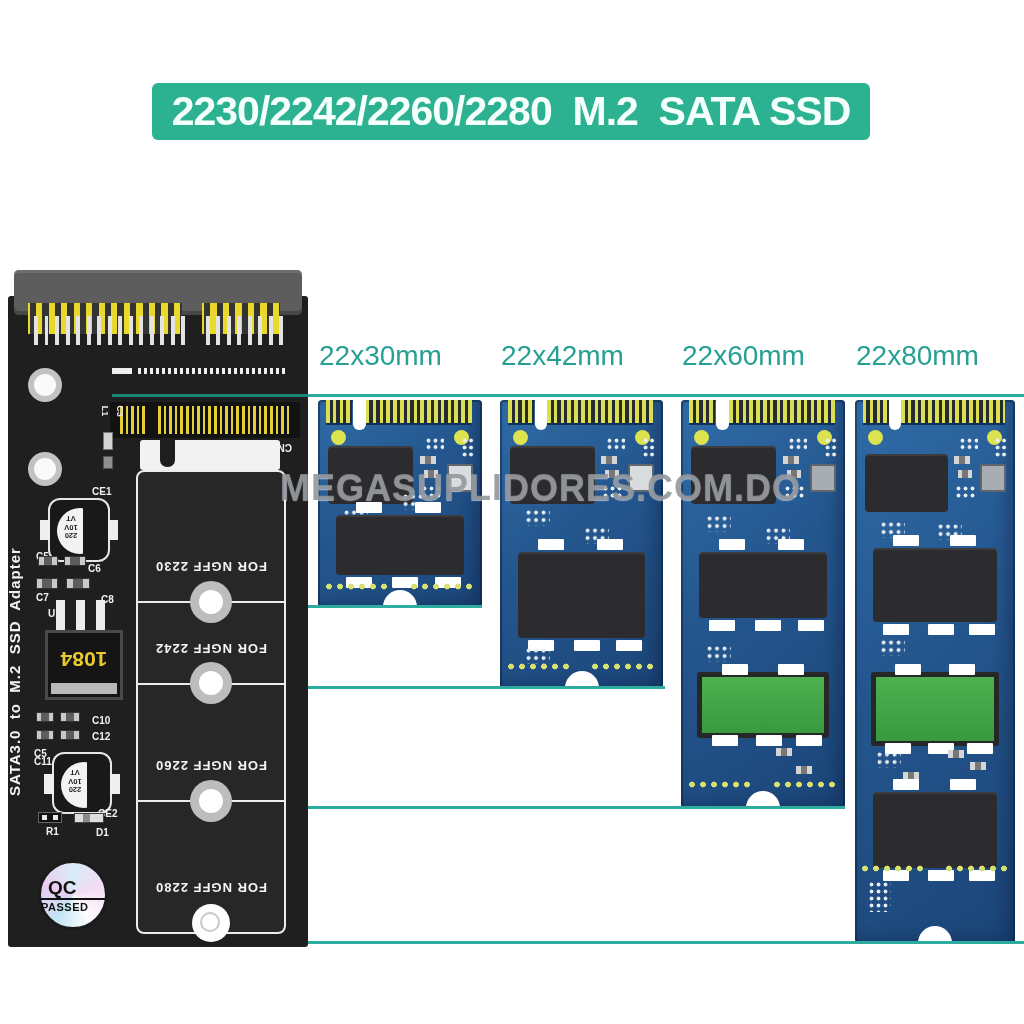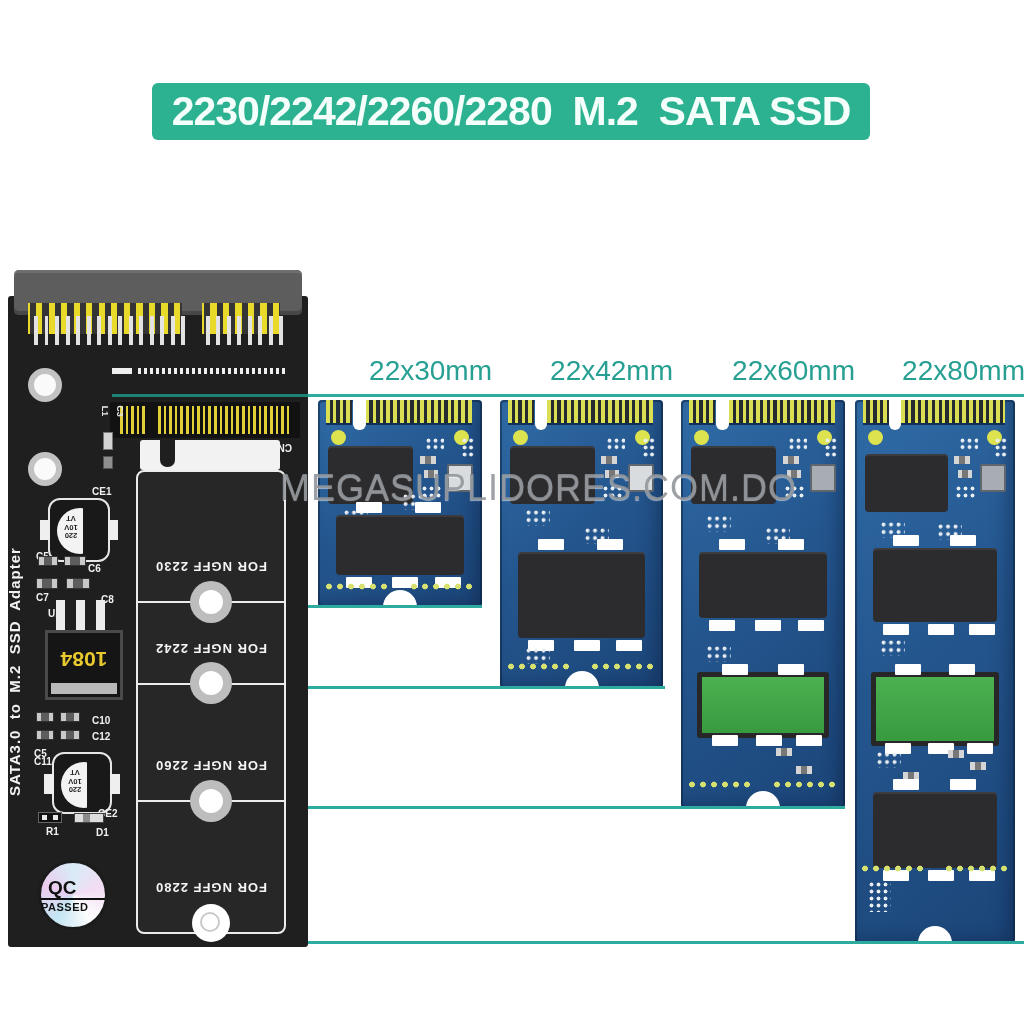--- a/index.html
+++ b/index.html
@@ -6,21 +6,21 @@
   .stage{position:relative;width:1024px;height:1024px;background:#ffffff;overflow:hidden;
          font-family:"Liberation Sans", sans-serif;border-radius:15px;}
   .abs{position:absolute;}
 
   
   .banner{position:absolute;left:152px;top:83px;width:718px;height:57px;background:#2cb291;
           border-radius:6px;color:#f4fffb;font-size:41px;font-weight:600;line-height:57px;
           text-align:center;white-space:pre;letter-spacing:-1px;}
 
   
-  .watermark{position:absolute;left:280px;top:467px;z-index:30;font-size:36px;font-weight:400;
+  .watermark{position:absolute;left:280px;top:467px;z-index:30;font-size:36px;font-weight:700;
              color:rgba(140,145,150,0.85);letter-spacing:1px;text-shadow:0 1px 1px rgba(255,255,255,.55);}
 
   
   .line{position:absolute;height:3px;background:#2cab9e;z-index:3;}
   .line-top-board{left:112px;top:394px;width:196px;background:#1b8474;}
   .line-top{left:308px;top:394px;width:716px;z-index:1;}
   .line-2230{left:308px;top:605px;width:174px;}
   .line-2242{left:308px;top:686px;width:357px;}
   .line-2260{left:308px;top:806px;width:537px;}
   .line-2280{left:308px;top:941px;width:716px;}
@@ -122,21 +122,21 @@
   .vlabel{left:-2px;top:180px;height:392px;width:26px;color:#f2f2f2;font-size:15px;font-weight:bold;
           writing-mode:vertical-rl;transform:rotate(180deg);text-align:center;letter-spacing:1px;white-space:pre;}
 
   .qc{left:30px;top:564px;width:70px;height:70px;border-radius:50%;border:3px solid #1b1b1b;box-sizing:border-box;
       background:conic-gradient(#d8ecf7,#f2dcf4,#fdfdfd,#c3e5f3,#ecccf0,#d8ecf7);
       display:flex;flex-direction:column;justify-content:center;z-index:4;}
   .qc .t1{font-size:19px;font-weight:bold;color:#111;border-bottom:2px solid #111;line-height:1;padding:0 7px 1px;}
   .qc .t2{font-size:11px;font-weight:bold;color:#111;letter-spacing:.5px;margin-top:1px;}
 
   
-  .size-label{position:absolute;top:355px;height:36px;font-size:28px;color:#27a093;text-align:right;z-index:2;}
+  .size-label{position:absolute;top:340px;height:36px;font-size:28px;color:#27a093;text-align:left;z-index:2;margin-left:11px;}
   .sl1{left:308px;width:184px;} .sl2{left:490px;width:183px;} .sl3{left:671px;width:184px;} .sl4{left:845px;width:180px;}
 
   
   .ssd{position:absolute;top:400px;z-index:2;border-radius:4px;
        background:linear-gradient(140deg,#306ca7 0%,#24568e 45%,#1b4578 100%);
        box-shadow:inset 0 0 0 2px rgba(8,28,58,.45), inset -8px -4px 16px rgba(0,10,35,.28);}
   .ssd .abs{position:absolute;}
   .c1{left:318px;width:164px;height:207px;}
   .c2{left:500px;width:163px;height:288px;}
   .c3{left:681px;width:164px;height:408px;}

